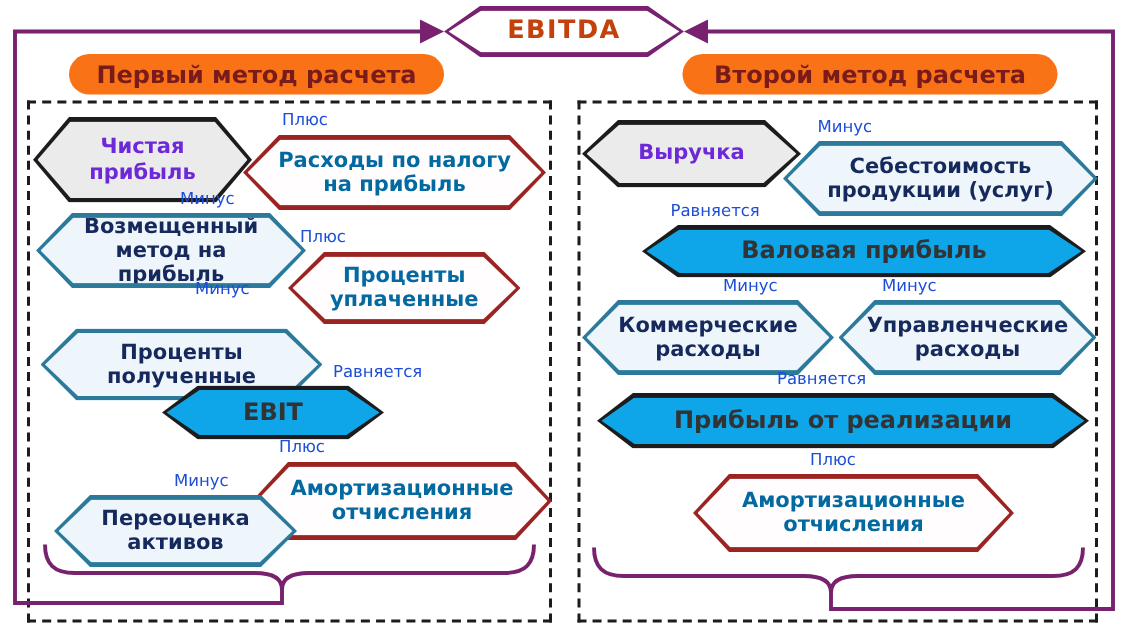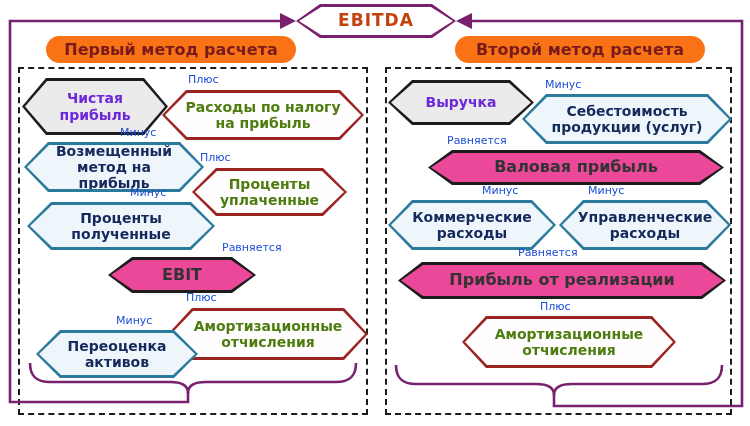--- a/index.html
+++ b/index.html
@@ -5,23 +5,23 @@
   html,body{margin:0;padding:0;background:#fff;}
   .stage{position:relative;width:750px;height:426px;background:#ffffff;overflow:hidden;
          font-family:"DejaVu Sans", sans-serif;}
   .hex{position:absolute;}
   .hex-border{position:absolute;inset:0;
     clip-path:polygon(24px 0,calc(100% - 24px) 0,100% 50%,calc(100% - 24px) 100%,24px 100%,0 50%);}
   .hex-fill{position:absolute;inset:3px;display:flex;align-items:center;justify-content:center;
     text-align:center;font-weight:700;font-size:14px;line-height:1.15;padding:0 20px;box-sizing:border-box;
     clip-path:polygon(22px 0,calc(100% - 22px) 0,100% 50%,calc(100% - 22px) 100%,22px 100%,0 50%);}
   .hex.grey  .hex-border{background:#1c1c1c;} .hex.grey  .hex-fill{background:#ebebeb;color:#6d28d9;}
-  .hex.red   .hex-border{background:#9b2423;} .hex.red   .hex-fill{background:#fffdfd;color:#4d7c0f;}
+  .hex.red   .hex-border{background:#9b2423;} .hex.red   .hex-fill{background:#fffdfd;color:#0369a1;}
   .hex.blue  .hex-border{background:#2b7a9c;} .hex.blue  .hex-fill{background:#eef6fb;color:#16295c;}
-  .hex.black .hex-border{background:#1c1c1c;} .hex.black .hex-fill{background:#ec4899;color:#333;font-size:16px;}
+  .hex.black .hex-border{background:#1c1c1c;} .hex.black .hex-fill{background:#0ea5e9;color:#333;font-size:16px;}
   .hex.purple .hex-border{background:#77216f;} .hex.purple .hex-fill{background:#ffffff;color:#c2410c;font-size:17px;letter-spacing:1px;}
   .op{position:absolute;font-weight:400;font-size:11px;color:#1d4ed8;white-space:nowrap;}
   .pill{position:absolute;background:#f97316;border-radius:14px;display:flex;align-items:center;
     justify-content:center;font-weight:700;font-size:16px;color:#7a1b1b;}
   .dashed-box{position:absolute;border:2px dashed #1c1c1c;box-sizing:border-box;background:transparent;}
   .overlay{position:absolute;left:0;top:0;z-index:6;pointer-events:none;}
 </style>
 </head>
 <body>
 
@@ -55,21 +55,21 @@
     <div class="hex-fill">Возмещенный метод на прибыль</div>
   </div>
 
   <span class="op" style="left:200px;top:151px">Плюс</span>
   <div class="hex red" style="left:192px;top:168px;width:155px;height:48px">
     <div class="hex-border"></div>
     <div class="hex-fill">Проценты уплаченные</div>
   </div>
 
   <span class="op" style="left:130px;top:186px">Минус</span>
-  <div class="hex blue" style="left:27px;top:202px;width:188px;height:48px">
+  <div class="hex blue" style="left:27px;top:219px;width:188px;height:48px">
     <div class="hex-border"></div>
     <div class="hex-fill">Проценты полученные</div>
   </div>
 
   <span class="op" style="left:222px;top:241px">Равняется</span>
   <div class="hex black" style="left:108px;top:257px;width:148px;height:36px">
     <div class="hex-border"></div>
     <div class="hex-fill">EBIT</div>
   </div>
 

